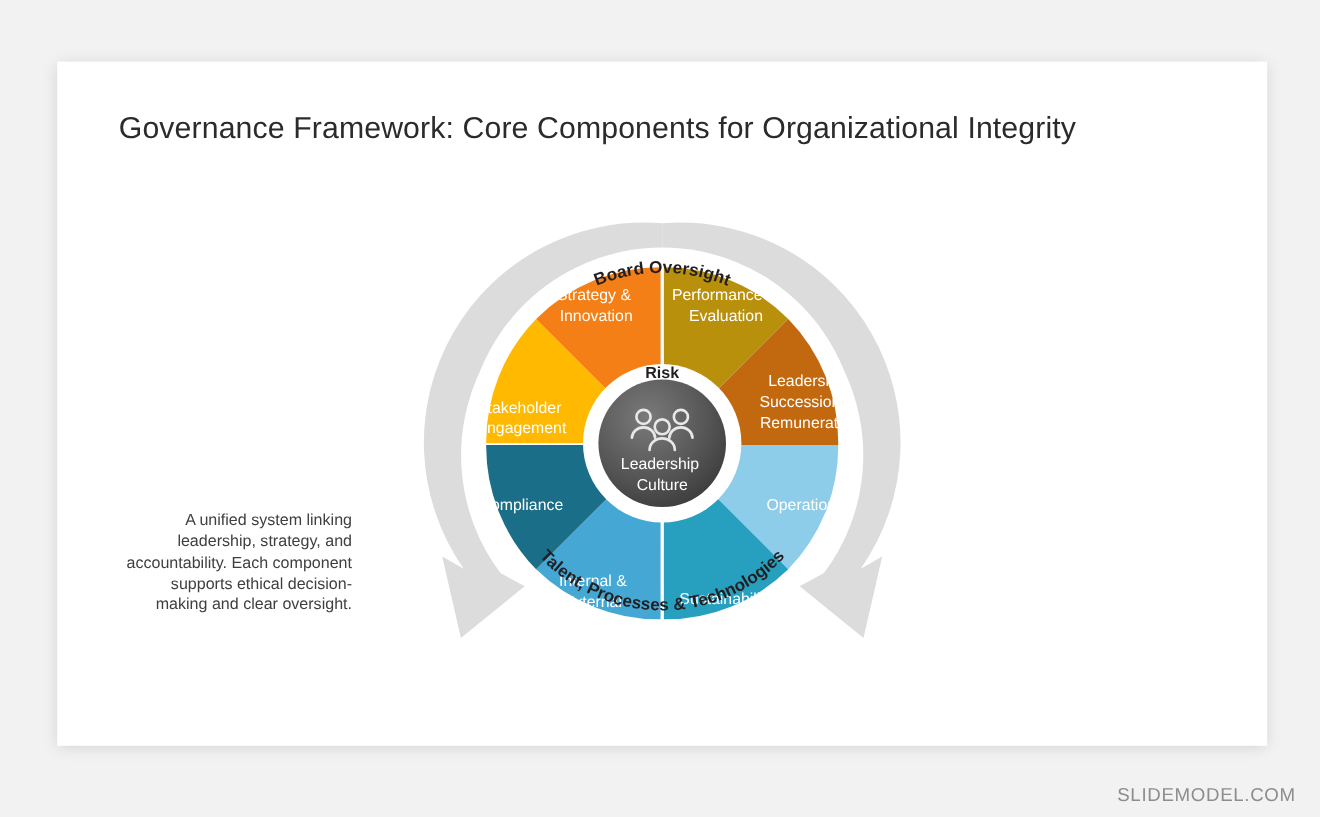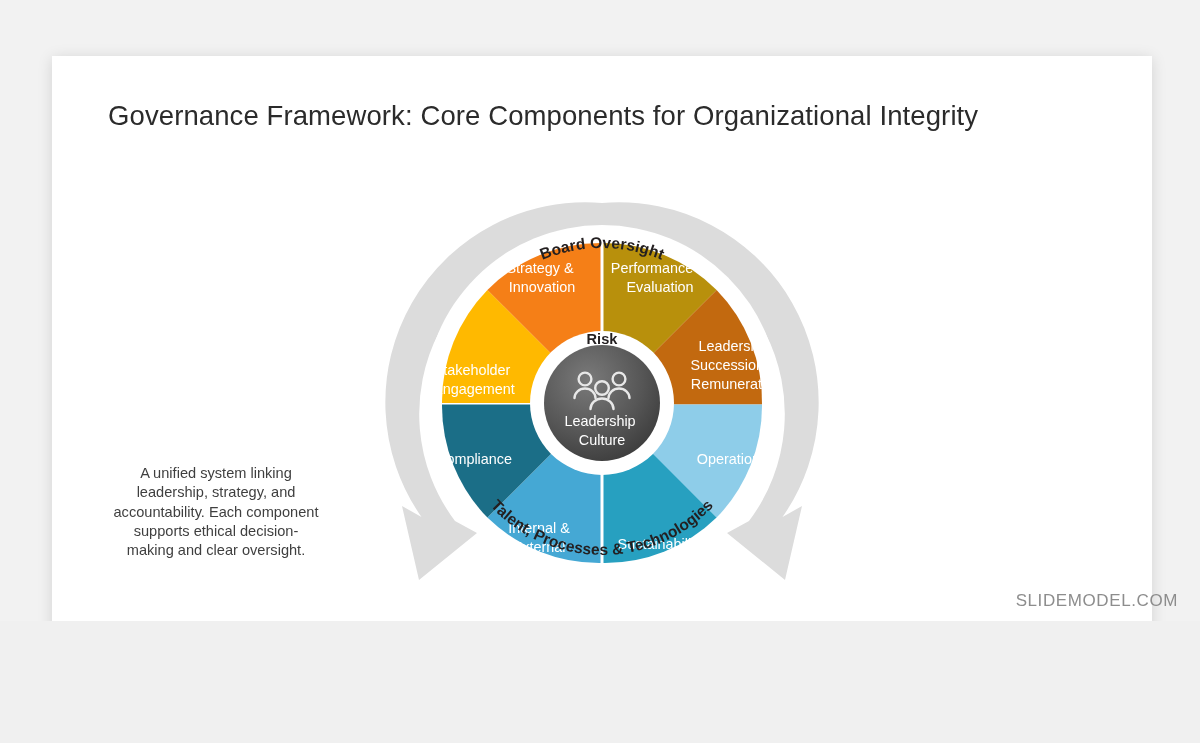--- a/index.html
+++ b/index.html
@@ -4,21 +4,21 @@
 <style>
   html, body {
     margin: 0;
     padding: 0;
     background: #f0f0f0;
     font-family: "Liberation Sans", sans-serif;
   }
   #page {
     position: relative;
     width: 1200px;
-    height: 621px;
+    height: 743px;
     background: #f2f2f2;
     overflow: hidden;
   }
   #slide-card {
     position: absolute;
     left: 52px;
     top: 56px;
     width: 1100px;
     height: 622px;
     background: #ffffff;
@@ -46,20 +46,21 @@
     position: absolute;
     font-size: 14.6px;
     line-height: 19.3px;
     color: #3f3f3f;
     text-align: center;
   }
   #left-text {
     left: 60px;
     top: 408px;
     width: 208px;
+    text-align: right;
   }
   #right-text {
     left: 860px;
     top: 398px;
     width: 196px;
   }
   #footer-brand {
     position: absolute;
     right: 22px;
     bottom: 10px;

